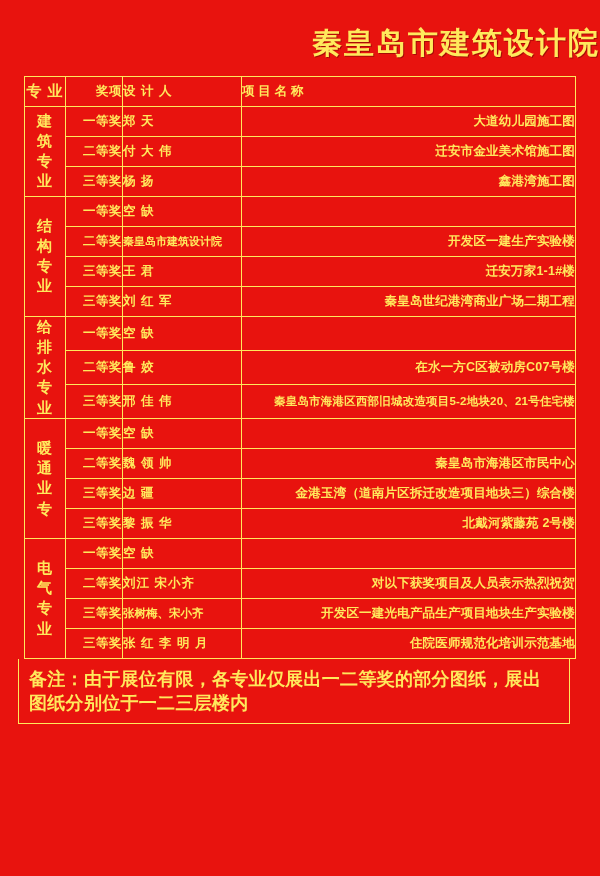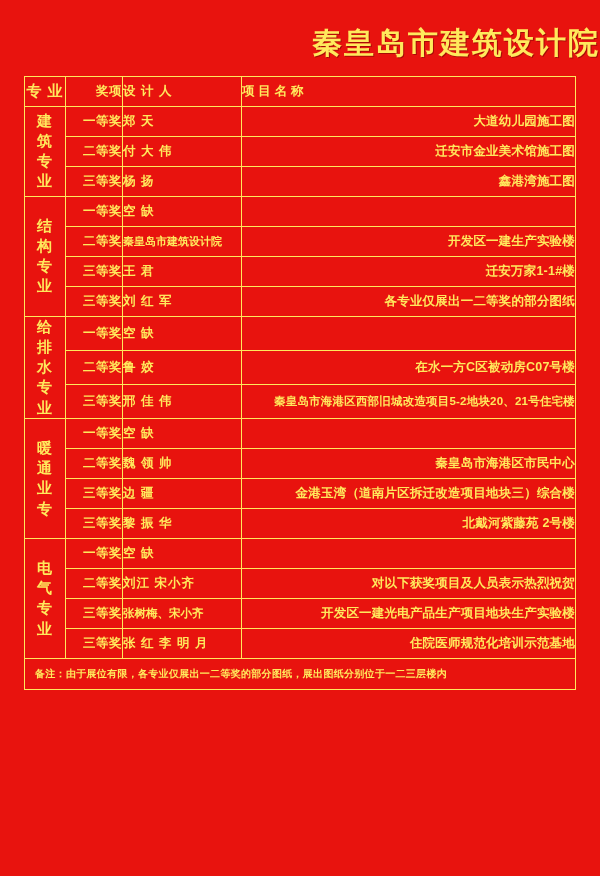--- a/index.html
+++ b/index.html
@@ -90,27 +90,27 @@
     letter-spacing: 1px;
   }
   td.project {
     text-align: right;
     padding-left: 8px;
     font-size: 12.5px;
     letter-spacing: 0.2px;
   }
 
   .note {
-    margin: 0 24px;
+    margin: 0 18px;
     width: 552px;
     box-sizing: border-box;
     border: 1px solid #ffe95c;
     border-top: none;
     color: #ffe95c;
-    font-size: 10px;
+    font-size: 18px;
     font-weight: bold;
     padding: 8px 10px;
     letter-spacing: 0.3px;
   }
 </style>
 </head>
 <body>
 
 <div class="poster">
 
@@ -168,21 +168,21 @@
           <td class="project">开发区一建生产实验楼</td>
         </tr>
         <tr>
           <td class="prize">三等奖</td>
           <td class="designer">王 君</td>
           <td class="project">迁安万家1-1#楼</td>
         </tr>
         <tr>
           <td class="prize">三等奖</td>
           <td class="designer">刘 红 军</td>
-          <td class="project">各专业仅展出一二等奖的部分图纸</td>
+          <td class="project">秦皇岛世纪港湾商业广场二期工程</td>
         </tr>
 
         <tr>
           <td class="cat" rowspan="3">
               <span>给</span>
               <span>排</span>
               <span>水</span>
               <span>专</span>
               <span>业</span>
             </td>

